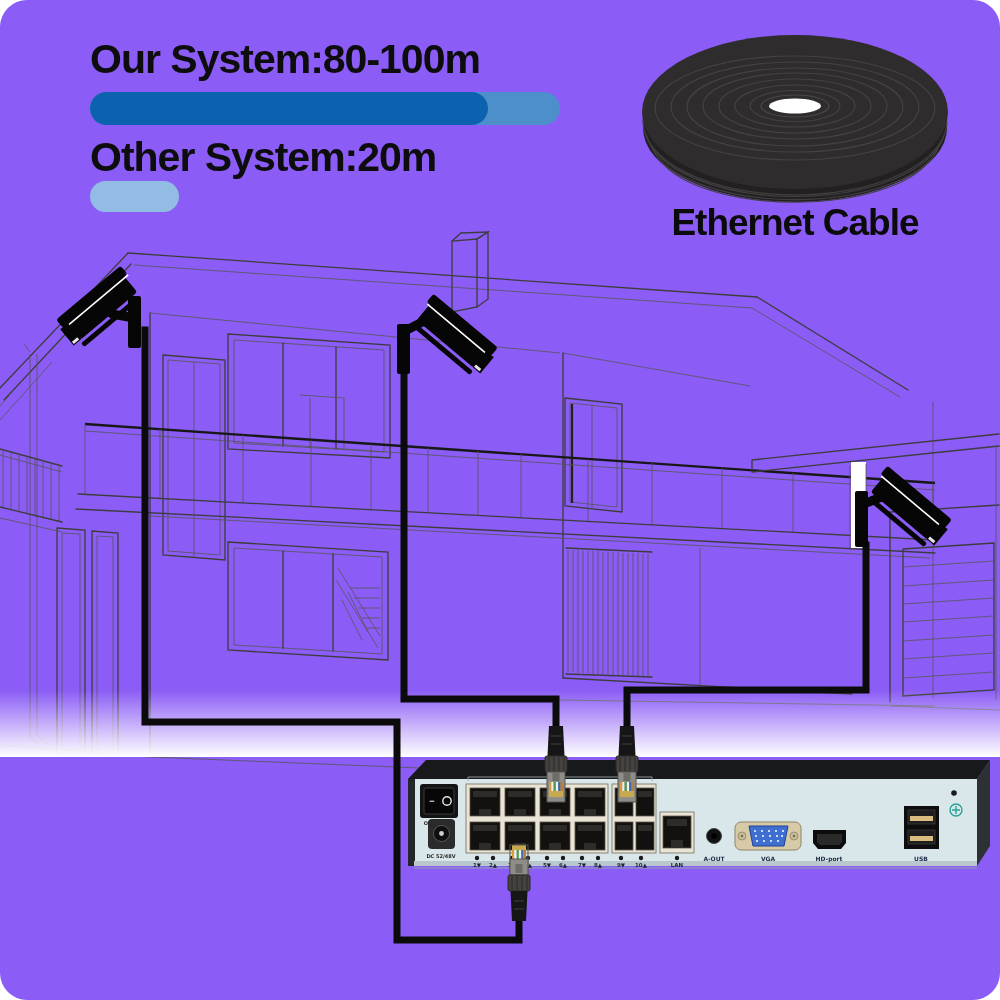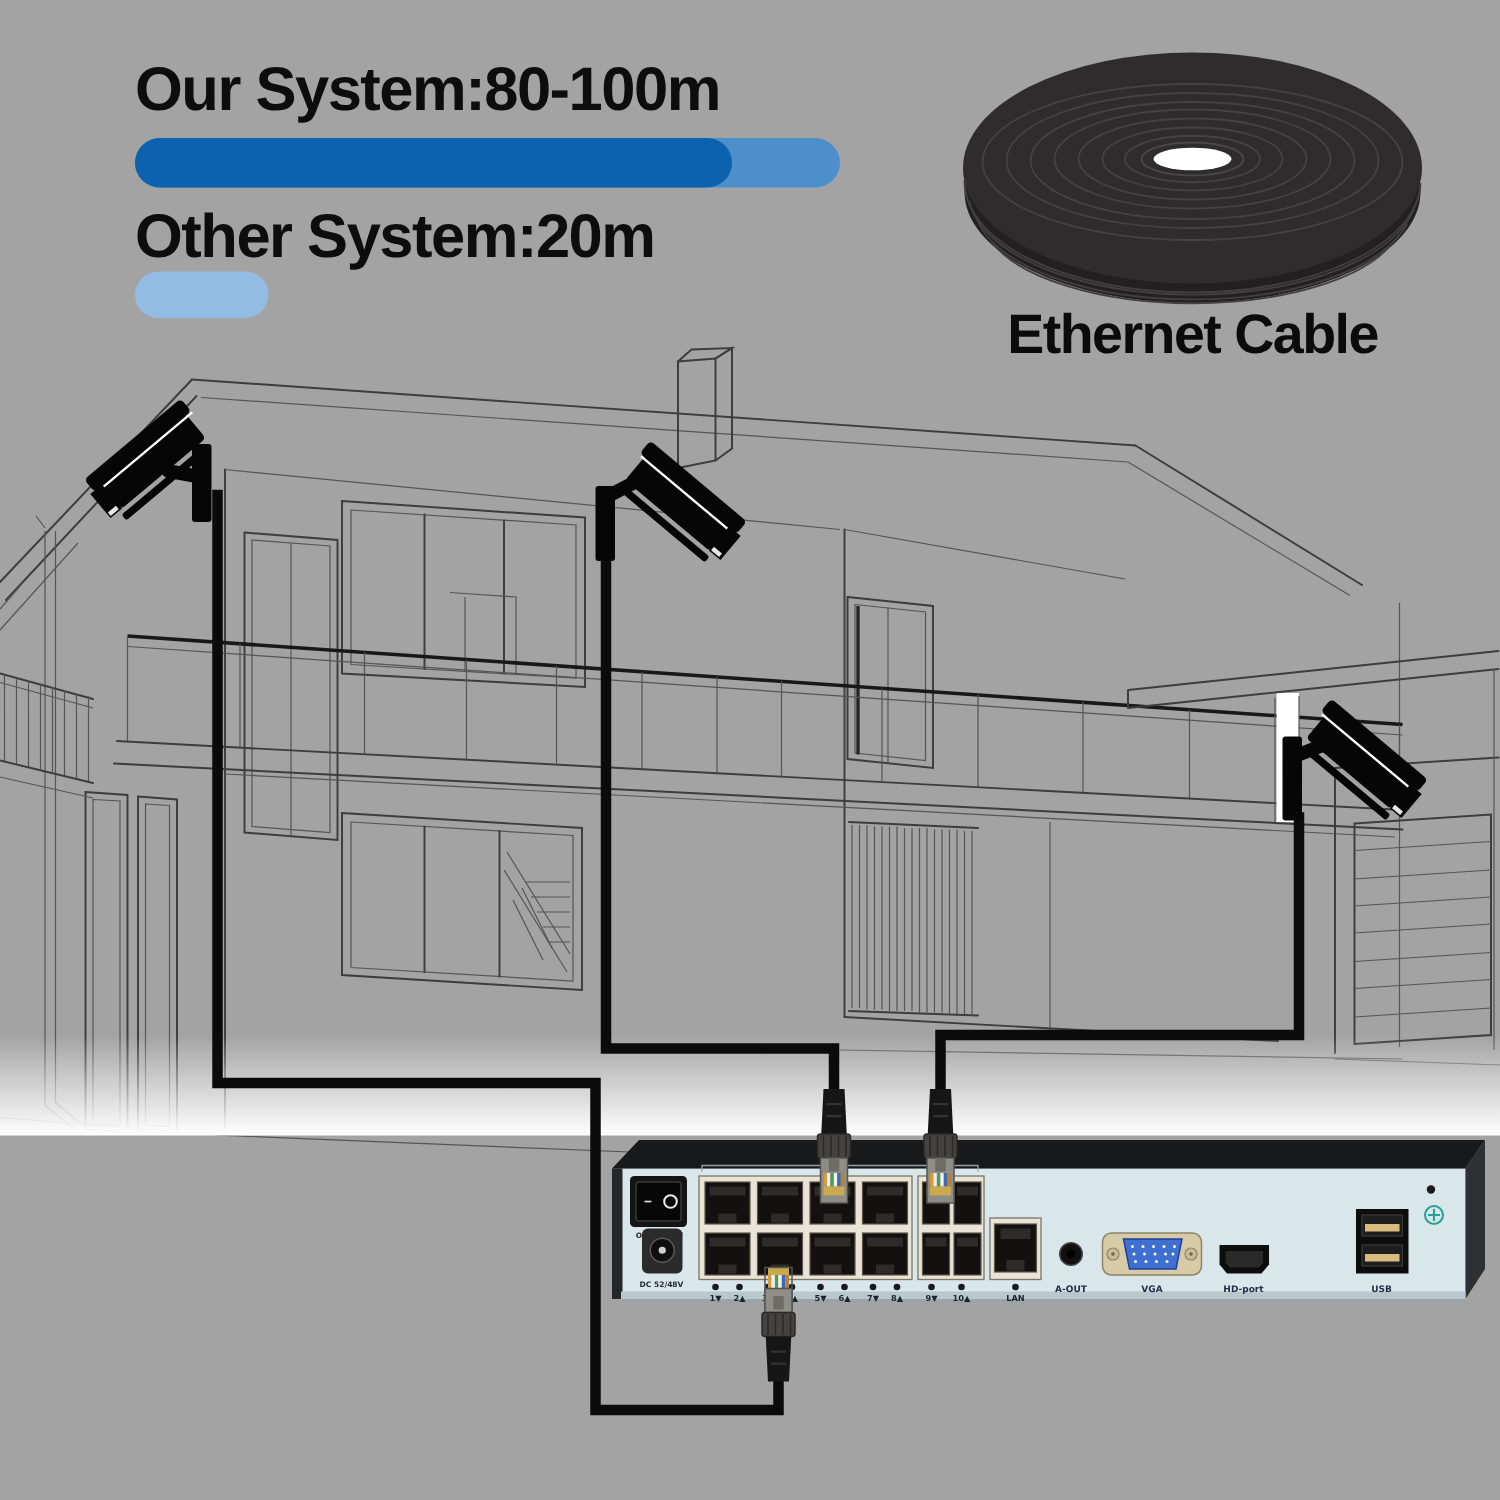--- a/index.html
+++ b/index.html
@@ -1,17 +1,17 @@
 <!DOCTYPE html>
 <html><head>
 <meta charset="utf-8">
 <style>
   html,body{margin:0;padding:0;background:#ffffff;}
-  .stage{position:relative;width:1000px;height:1000px;background:#a3a3a3;overflow:hidden;
-         font-family:"Liberation Sans","DejaVu Sans",sans-serif;}
+  .stage{position:relative;width:1000px;height:1000px;background:#8b5cf6;overflow:hidden;
+         font-family:"Liberation Sans","DejaVu Sans",sans-serif;border-radius:27px;}
   svg{display:block;}
   .h-title{font-family:"Liberation Sans","DejaVu Sans",sans-serif;font-weight:bold;font-size:41px;fill:#0d0d0d;letter-spacing:-1px;}
   .coil-title{font-family:"Liberation Sans","DejaVu Sans",sans-serif;font-weight:bold;font-size:37px;fill:#0b0b0b;letter-spacing:-1px;text-anchor:middle;}
   .house{stroke:#3d3d3d;stroke-width:1.3;fill:none;stroke-linecap:round;}
   .house-thin{stroke:#555;stroke-width:0.8;fill:none;}
   .rail{stroke:#181818;stroke-width:2.4;fill:none;}
   .cable{stroke:#0b0b0b;stroke-width:7;fill:none;stroke-linejoin:miter;stroke-linecap:square;}
   .cam{fill:#060606;}
   .tiny{font-family:"DejaVu Sans",sans-serif;font-size:5.5px;fill:#1c2430;text-anchor:middle;font-weight:bold;}
   .tiny2{font-family:"DejaVu Sans",sans-serif;font-size:6px;fill:#21304d;text-anchor:middle;font-weight:bold;}

